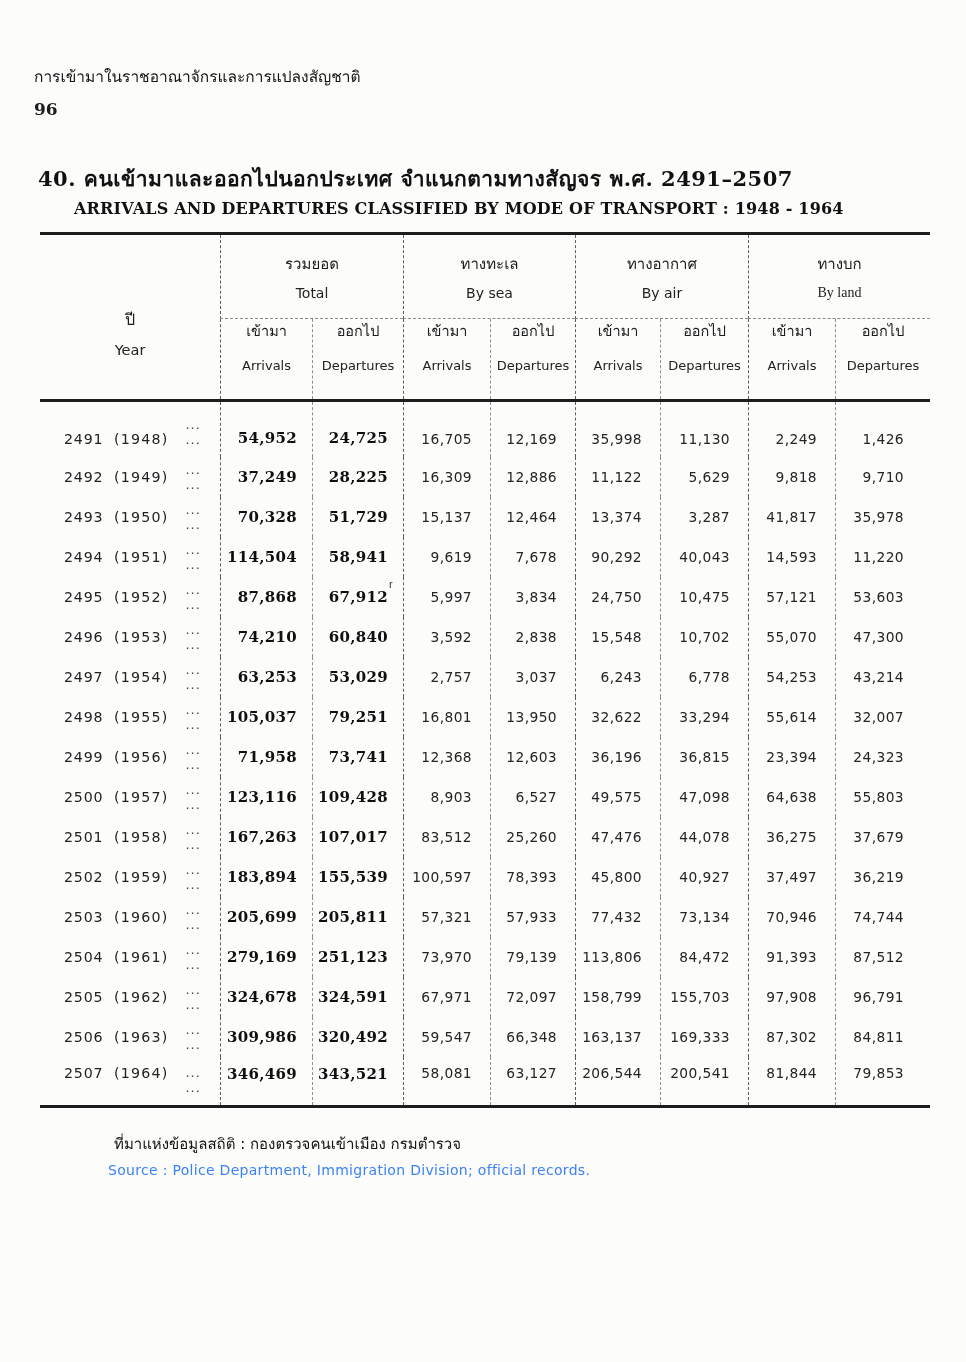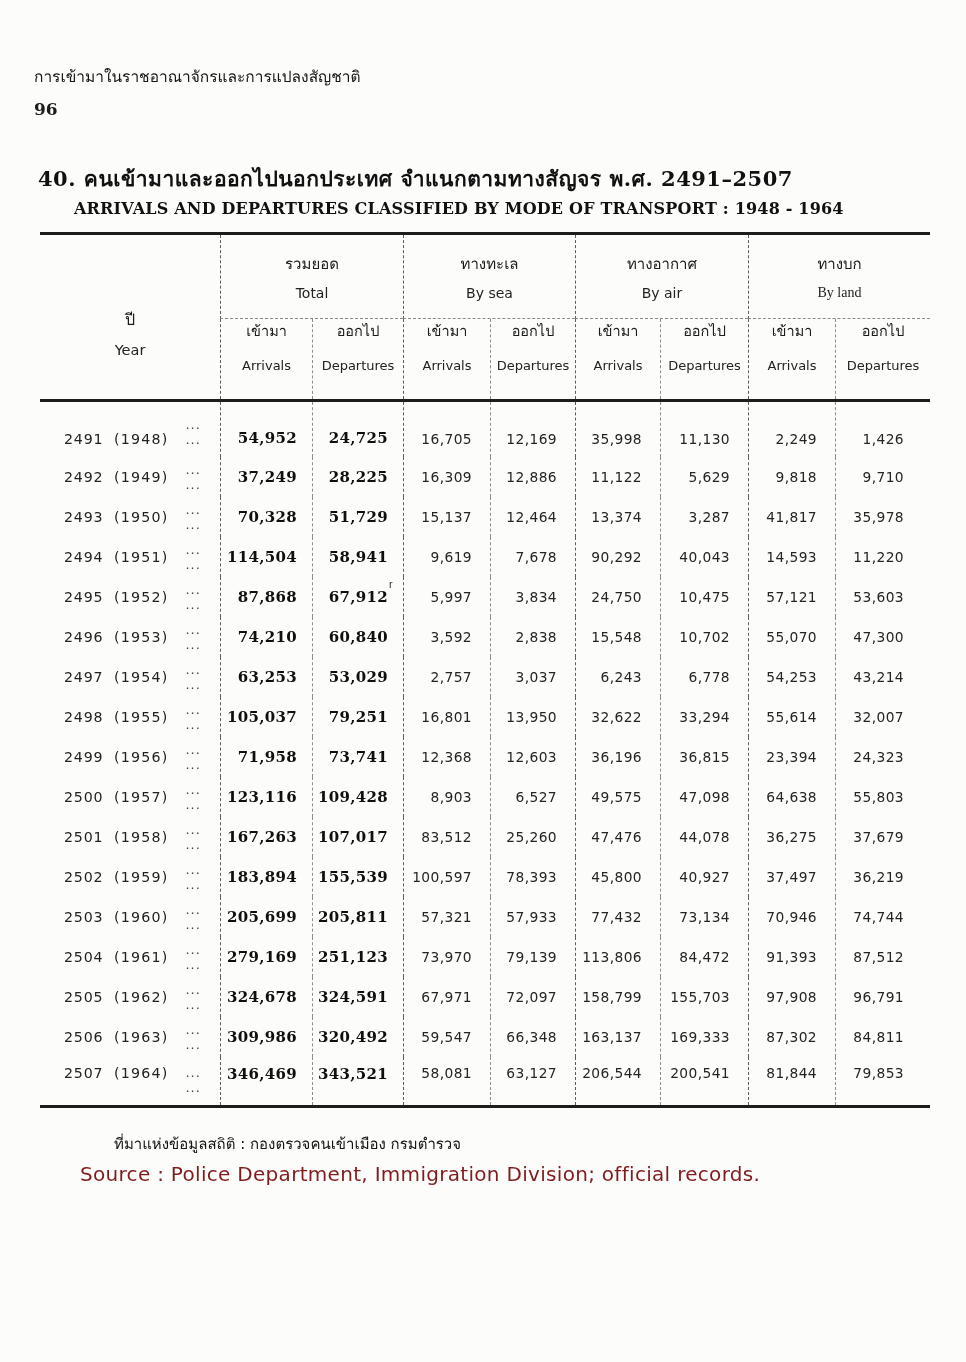--- a/index.html
+++ b/index.html
@@ -124,24 +124,24 @@
   .ybe{width:52px;font-size:14.2px;letter-spacing:0.8px;color:#222;}
   .yce{width:74px;font-size:14.2px;letter-spacing:1.2px;color:#222;}
   .ydots{font-size:13px;letter-spacing:1px;color:#444;}
   
   .source-thai{
     margin:24px 0 0 114px;
     font-size:15px;
     color:#151515;
   }
   .source-english{
-    margin:6px 0 0 80px;
-    font-size:20px;
+    margin:6px 0 0 108px;
+    font-size:14px;
     letter-spacing:0.3px;
-    color:#7f1d1d;
+    color:#3b82f6;
   }
 </style>
 </head>
 <body>
 
 <div class="page">
 
   <div class="top-note">การเข้ามาในราชอาณาจักรและการแปลงสัญชาติ</div>
   <div class="page-number">96</div>
 

